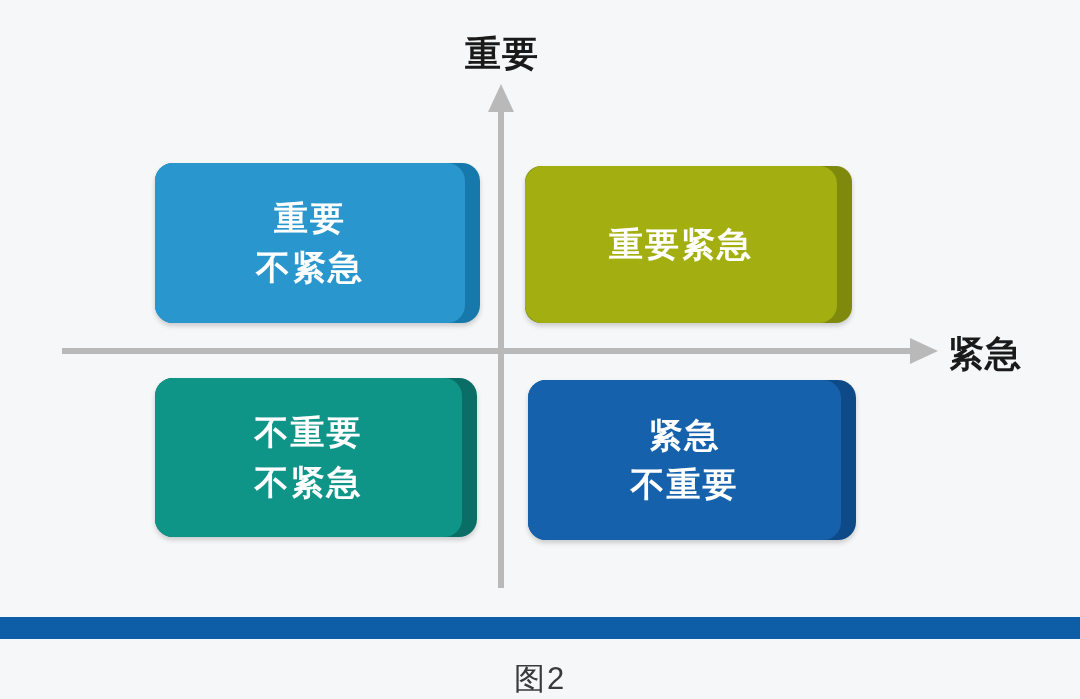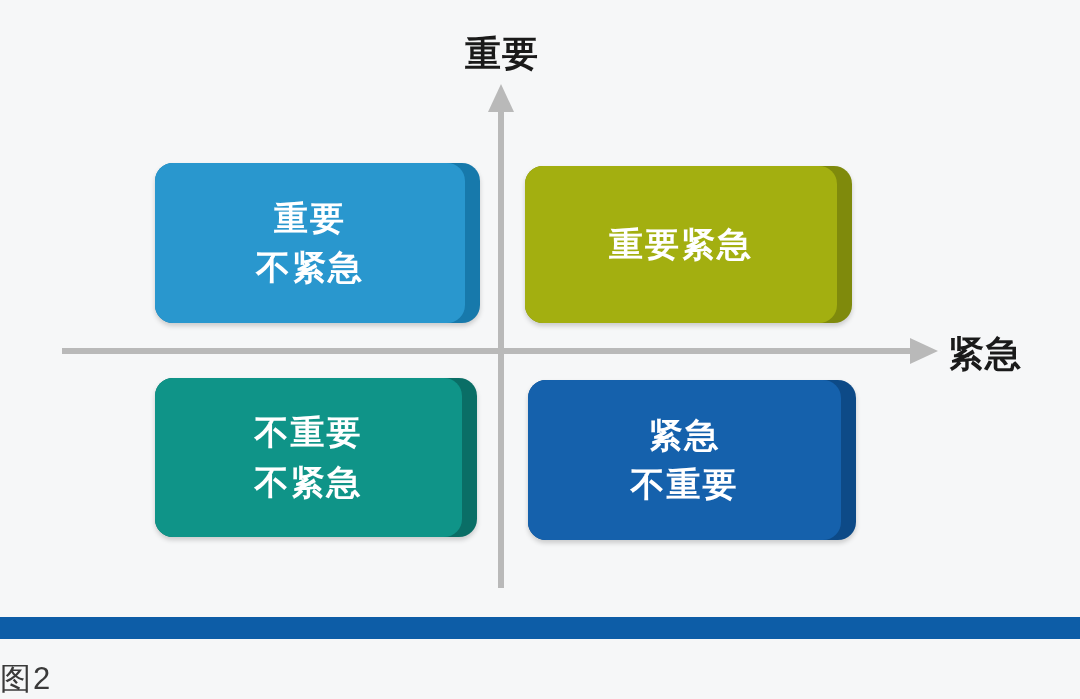--- a/index.html
+++ b/index.html
@@ -83,21 +83,21 @@
     left: 0; top: 617px;
     width: 1080px; height: 22px;
   }
 
   
   #caption {
     position: absolute;
     left: 0; top: 658px;
     width: 1080px;
     display: flex;
-    justify-content: space-between;
+    justify-content: center;
     align-items: baseline;
     gap: 24px;
     color: #3a3a3a;
     font-size: 31px;
     letter-spacing: 2px;
     white-space: nowrap;
   }
 </style>
 </head>
 <body>
@@ -112,21 +112,21 @@
   <div class="axis-label" id="y-axis-label">重要</div>
   <div class="axis-label" id="x-axis-label">紧急</div>
 
   <div class="quadrant" id="q-tl" style="background-color: rgb(23, 121, 171);">
     <div class="face" style="background-color: rgb(41, 151, 206);">
       <div class="line">重要</div>
       <div class="line">不紧急</div>
     </div>
   </div>
 
-  <div class="quadrant" id="q-tr" style="background-color: rgb(127, 138, 12);">
+  <div class="quadrant" id="q-tr" style="background-color: rgb(127, 138, 12); border-radius: 16px;">
     <div class="face" style="background-color: rgb(163, 175, 16);">
       <div class="line">重要紧急</div>
 
     </div>
   </div>
 
   <div class="quadrant" id="q-bl" style="background-color: rgb(10, 110, 102);">
     <div class="face" style="background-color: rgb(15, 148, 136);">
       <div class="line">不重要</div>
       <div class="line">不紧急</div>

